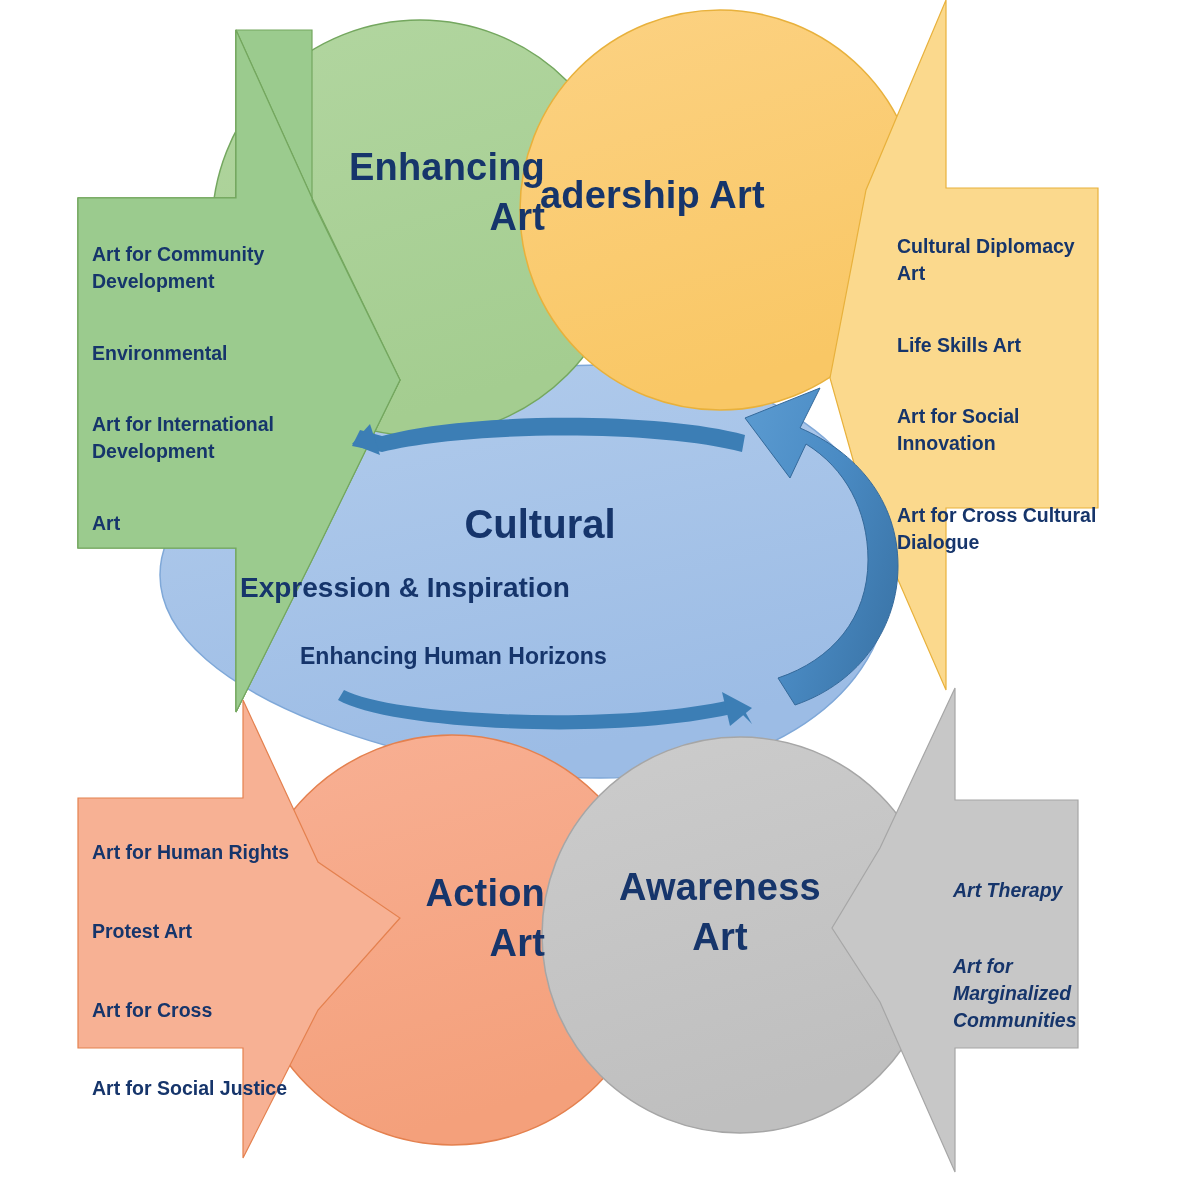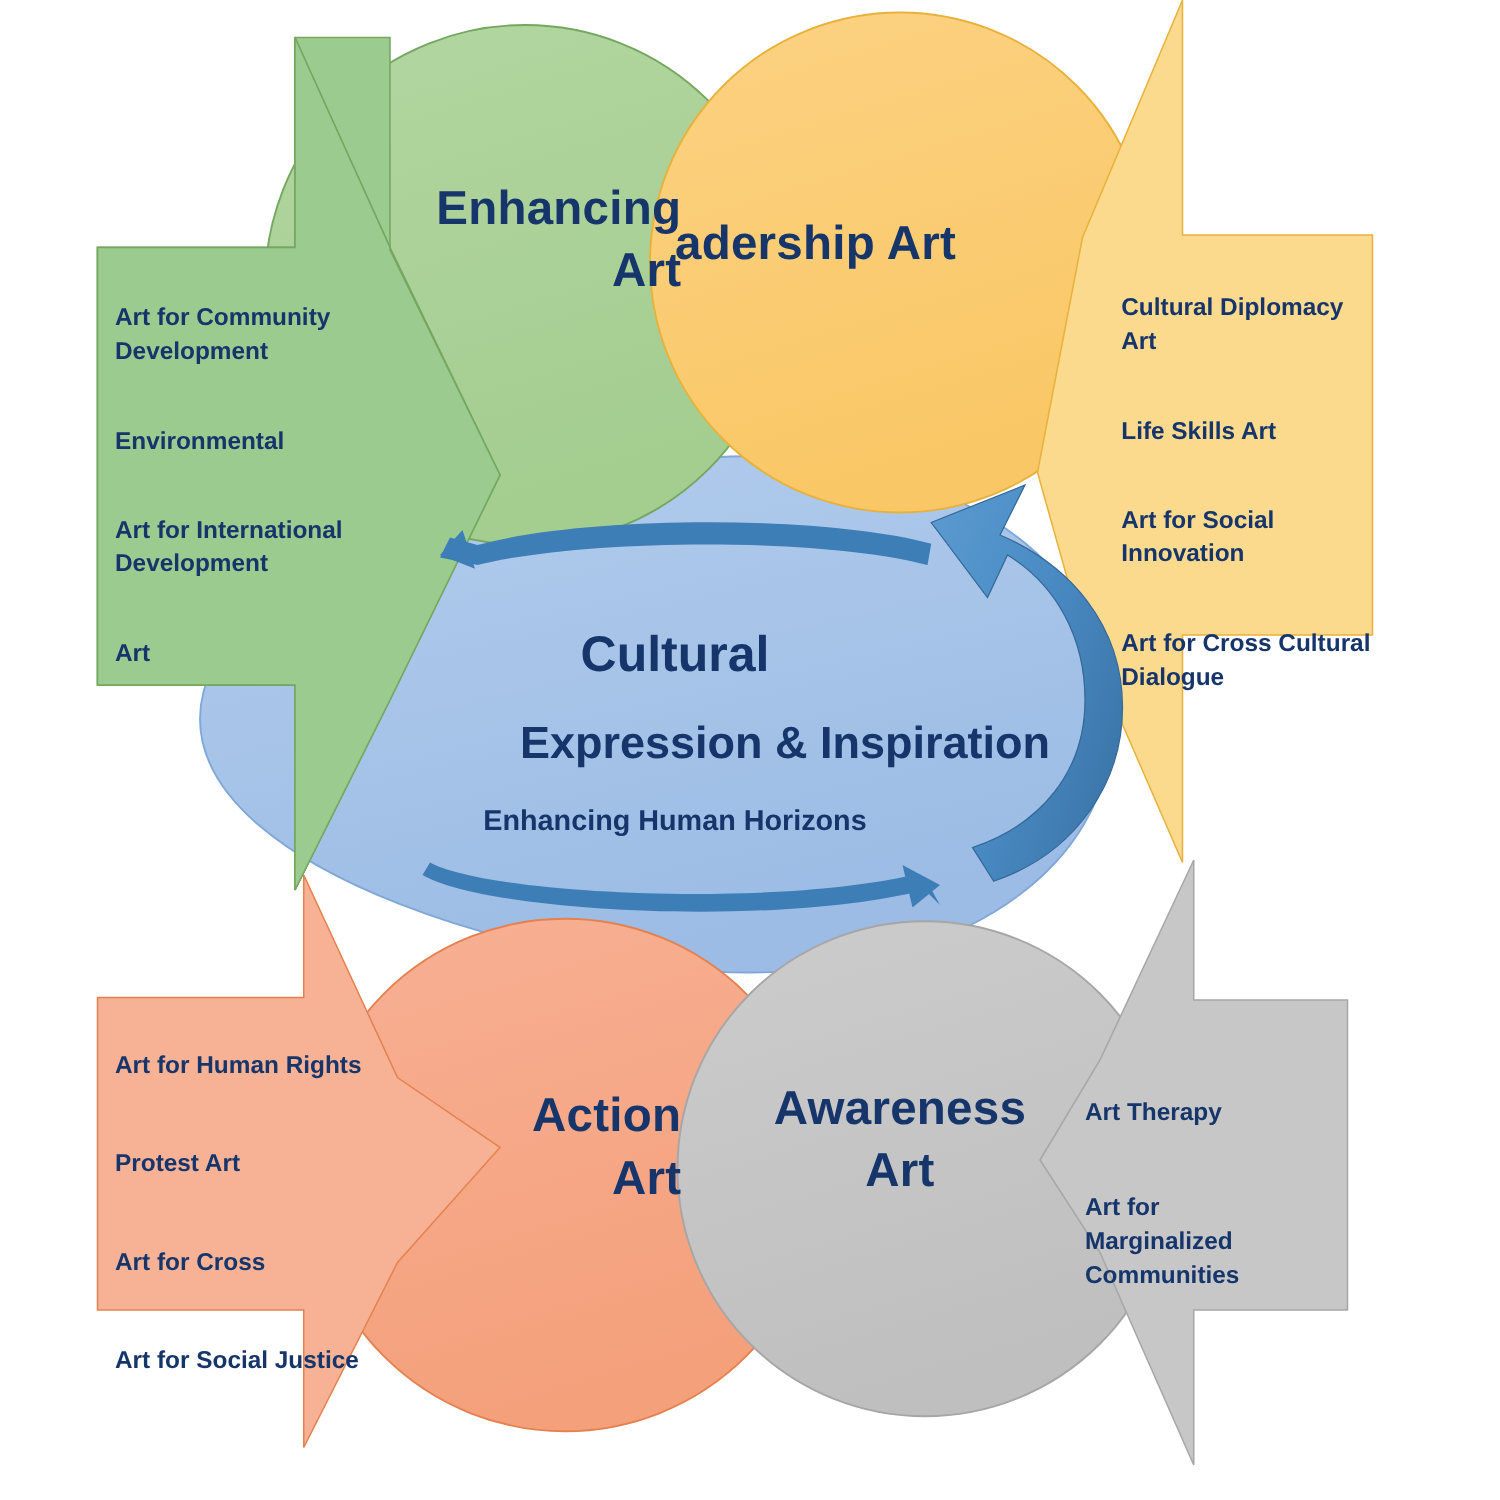--- a/index.html
+++ b/index.html
@@ -50,39 +50,39 @@
     left: 600px; top: 862px; width: 240px;
     text-align: center;
   }
   
   #centre-title-1 {
     left: 350px; top: 498px; width: 380px;
     font-size: 40px; text-align: center;
   }
   #centre-title-2 {
     left: 240px; top: 570px; width: 600px;
-    font-size: 36px; text-align: right;
+    font-size: 28px; text-align: left;
   }
   #centre-sub {
     left: 300px; top: 641px; width: 480px;
-    font-size: 23px; text-align: center;
+    font-size: 23px; text-align: left;
   }
   
   .callout-list {
     font-size: 19.5px;
     line-height: 1.38;
   }
   .callout-list .li { margin-bottom: 18px; }
   .callout-list .li:last-child { margin-bottom: 0; }
 
   #list-community { left: 92px; top: 214px;  width: 215px; }
   #list-leadership { left: 897px; top: 206px; width: 200px; }
   #list-action    { left: 92px;  top: 812px;  width: 250px; }
   #list-action .li { margin-bottom: 25px; }
-  #list-awareness { left: 868px; top: 850px; width: 180px; }
+  #list-awareness { left: 953px; top: 850px; width: 180px; font-style: italic; }
   #list-awareness .li { margin-bottom: 22px; }
 </style>
 </head>
 <body>
 
 <div id="stage">
 
   <svg id="art-svg" viewBox="0 0 1200 1200">
     <defs>
 

